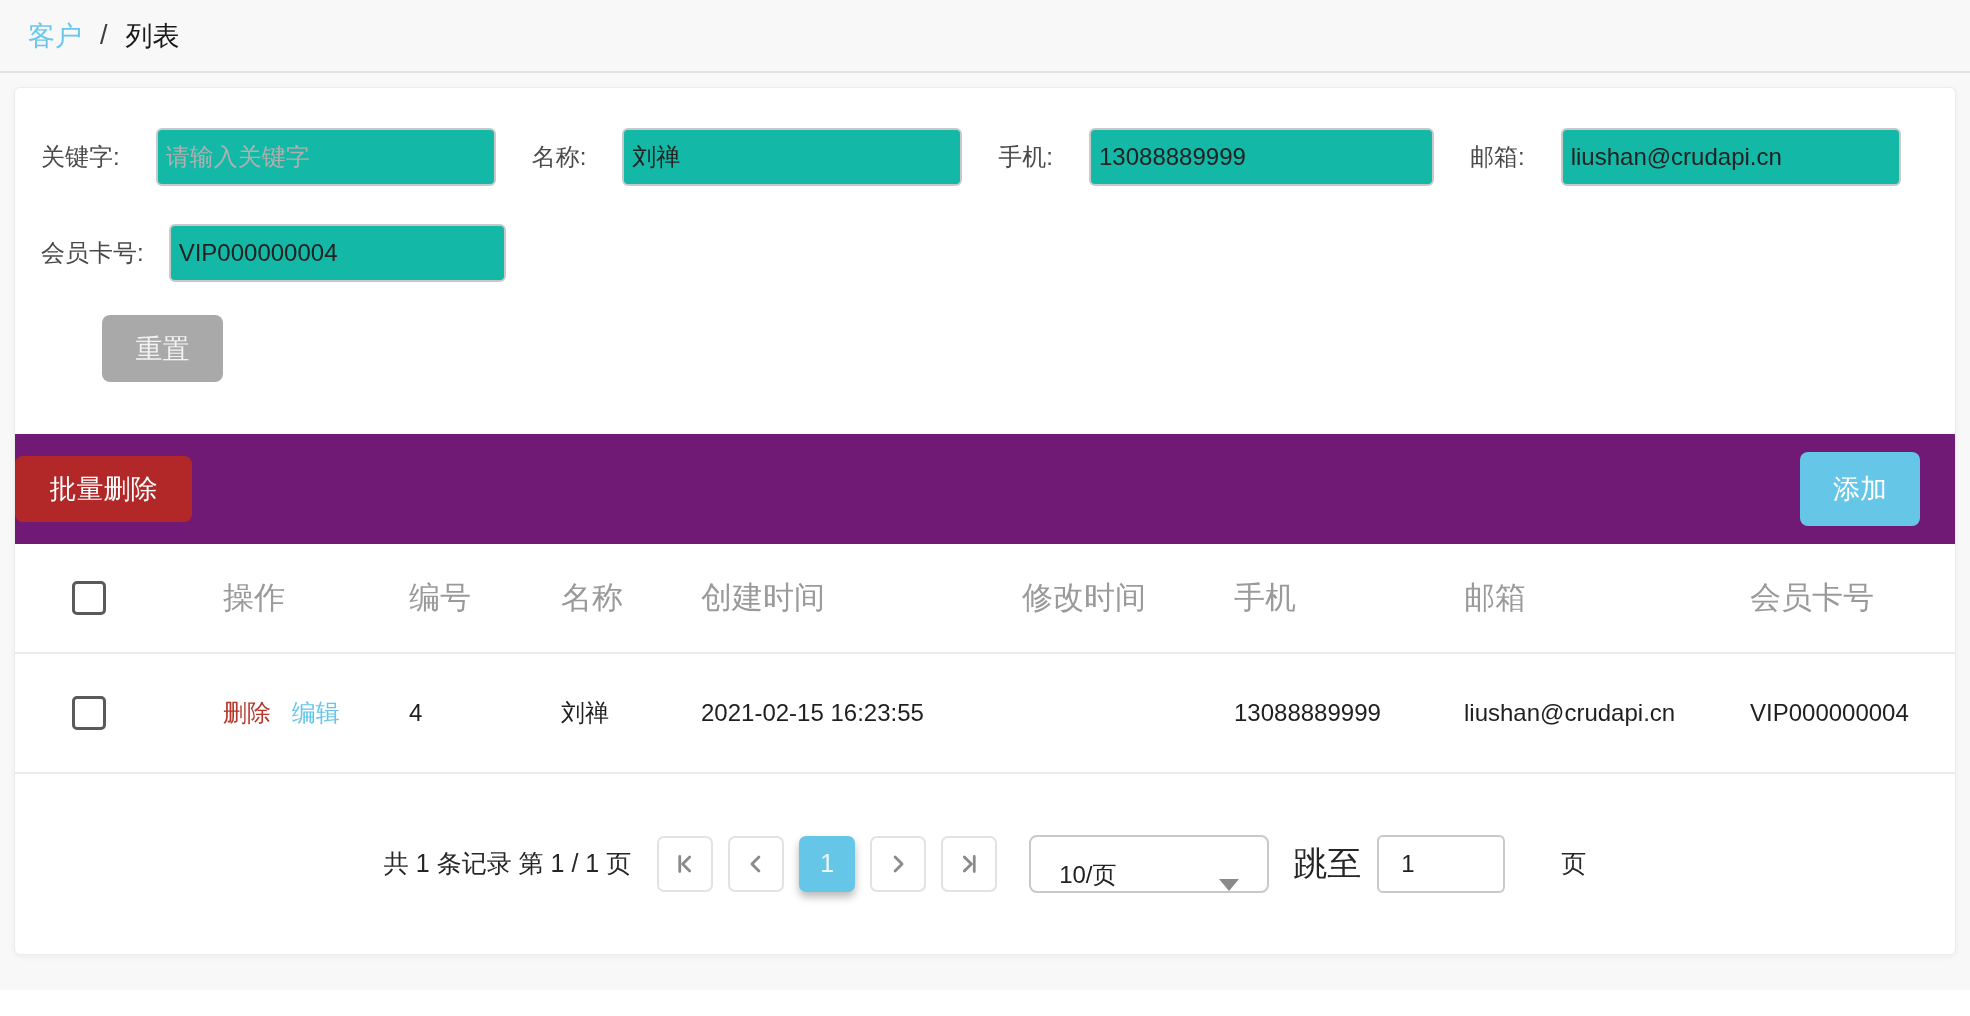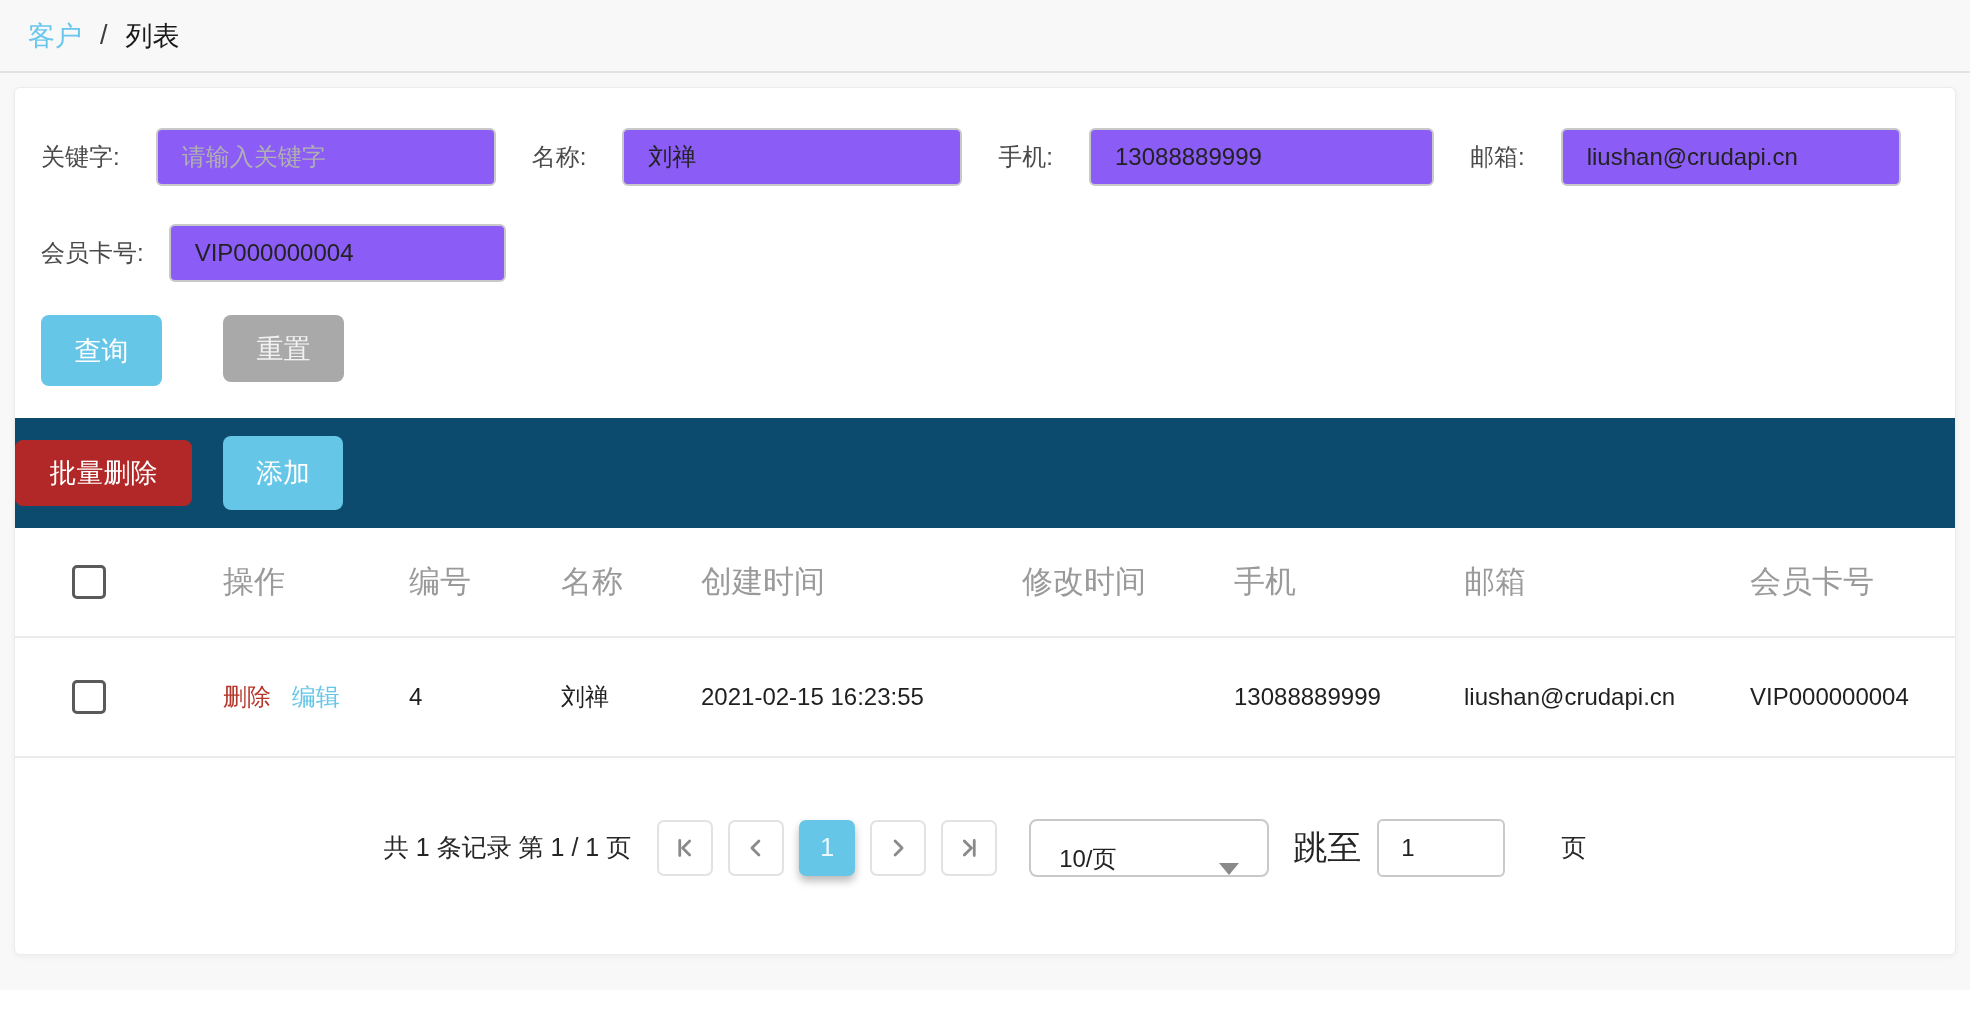--- a/index.html
+++ b/index.html
@@ -21,34 +21,34 @@
 
   
   .filter-section { padding:40px 26px 0 26px; }
   .filter-row { display:flex; align-items:center; }
   .filter-row.second { margin-top:38px; }
   .field { display:flex; align-items:center; }
   .field + .field { margin-left:36px; }
   .field-label { font-size:24px; color:#4a4a4a; margin-right:36px; white-space:nowrap; }
   .field-label.tight { margin-right:25px; }
   .text-input { height:58px; border:2px solid #c9c9c9; border-radius:6px;
-    font-size:24px; color:#222; padding:0 24px; outline:none; background:#8b5cf6;
+    font-size:24px; color:#222; padding:0 8px; outline:none; background:#14b8a6;
     font-family:"Liberation Sans","DejaVu Sans",sans-serif; }
   .text-input::placeholder { color:#b0b0b0; }
   .w340 { width:340px; } .w345 { width:345px; } .w337 { width:337px; }
 
   .filter-actions { margin-top:33px; display:flex; }
   .btn { border:none; border-radius:8px; color:#ffffff; font-size:27px;
     cursor:pointer; font-family:"Liberation Sans","DejaVu Sans",sans-serif; }
   .btn-search { width:121px; height:71px; background:#66c6e7; }
   .btn-reset  { width:121px; height:67px; background:#a9a9a9; margin-left:61px; color:#f2f2f2; }
 
   
-  .toolbar { margin-top:32px; height:110px; background:#0c4a6e;
-    display:flex; align-items:center; justify-content:flex-start;
+  .toolbar { margin-top:52px; height:110px; background:#701a75;
+    display:flex; align-items:center; justify-content:space-between;
     padding-right:35px; }
   .btn-danger { width:177px; height:66px; background:#b22828; font-size:27px; }
   .btn-add { width:120px; height:74px; background:#66c6e7; font-size:27px; margin-left:31px; }
 
   
   .thead, .trow { display:flex; align-items:center; }
   .thead { height:110px; font-size:31px; color:#9a9a9a; border-bottom:2px solid #ebebeb; }
   .trow { height:120px; font-size:24px; color:#1f1f1f; border-bottom:2px solid #ebebeb; }
   .c0 { width:140px; padding-left:57px; }
   .c1 { width:190px; padding-left:68px; }
@@ -121,21 +121,20 @@
       </div>
 
       <div class="filter-row second">
         <div class="field">
           <span class="field-label tight">会员卡号:</span>
           <input class="text-input w337" type="text" value="VIP000000004" style="">
         </div>
       </div>
 
       <div class="filter-actions">
-        <button class="btn btn-search">查询</button>
         <button class="btn btn-reset">重置</button>
       </div>
     </div>
 
     <div class="toolbar">
       <button class="btn btn-danger">批量删除</button>
       <button class="btn btn-add">添加</button>
     </div>
 
     <div class="thead">

